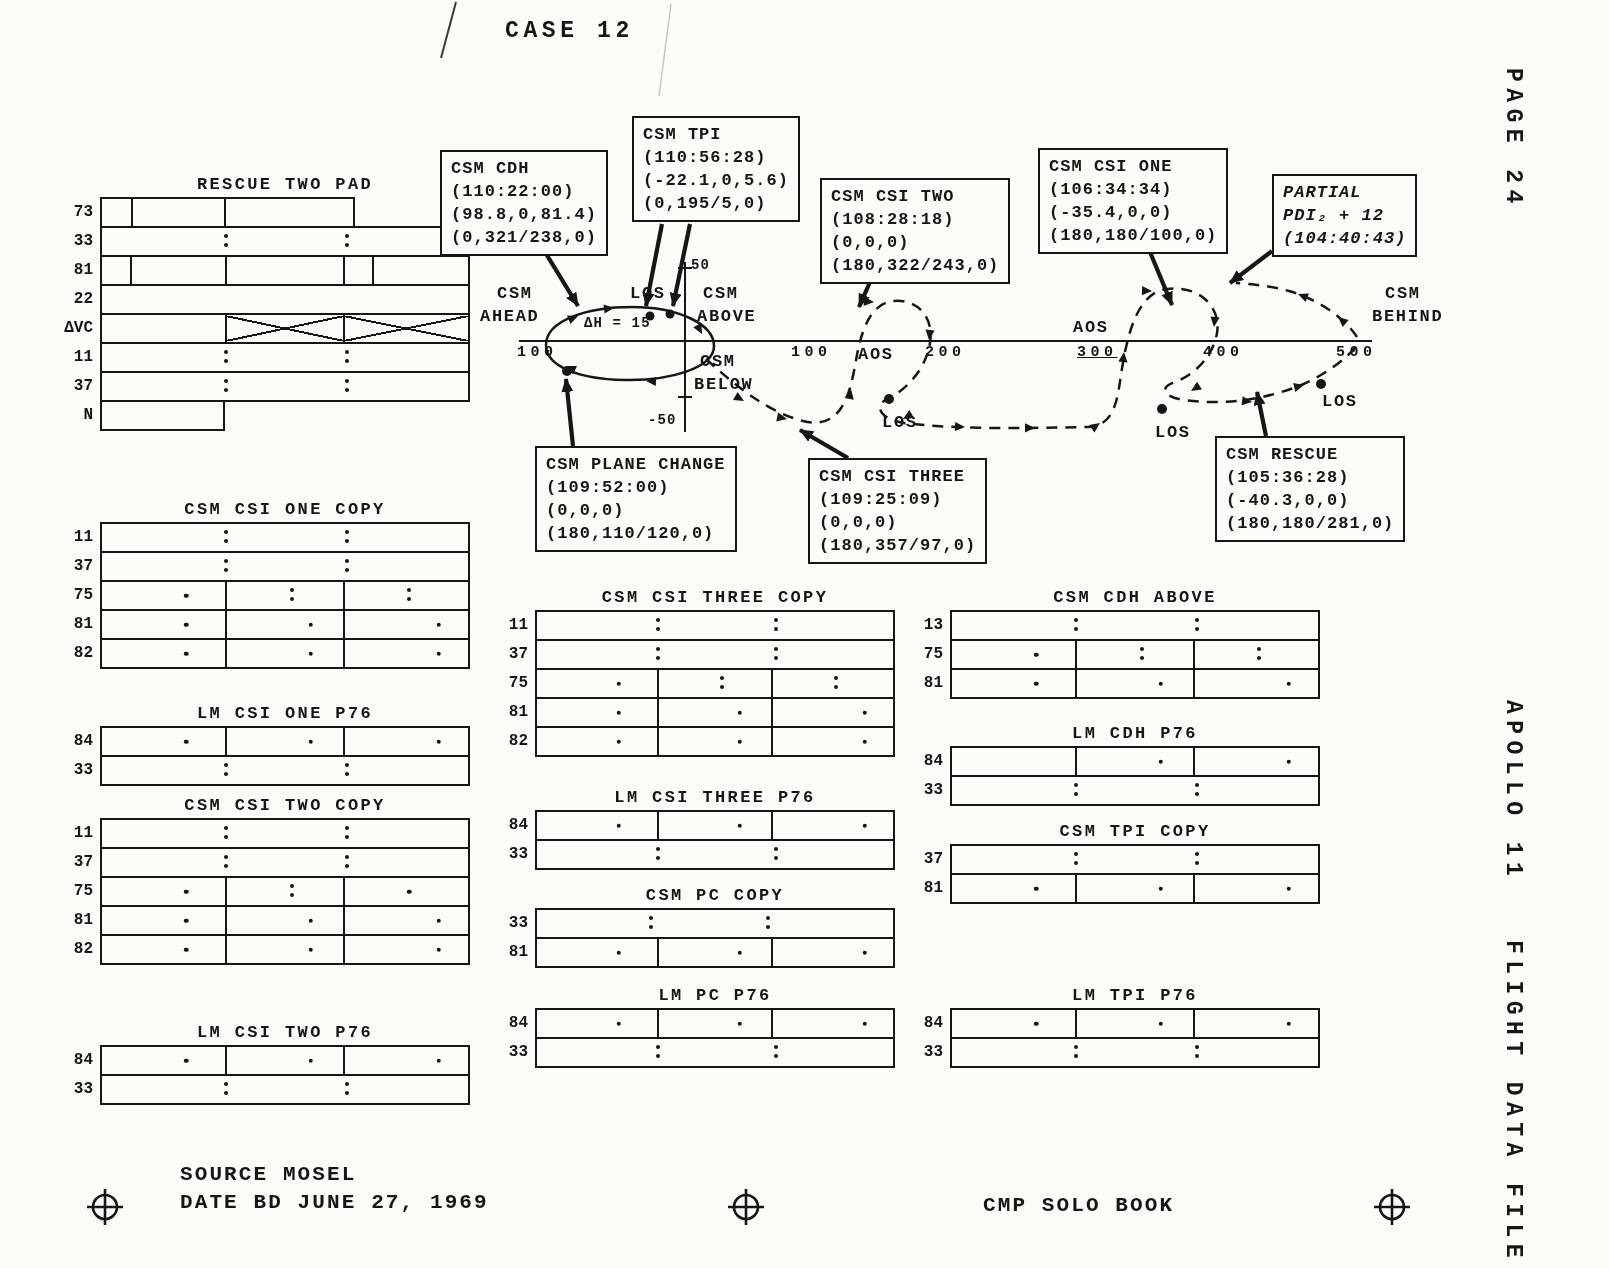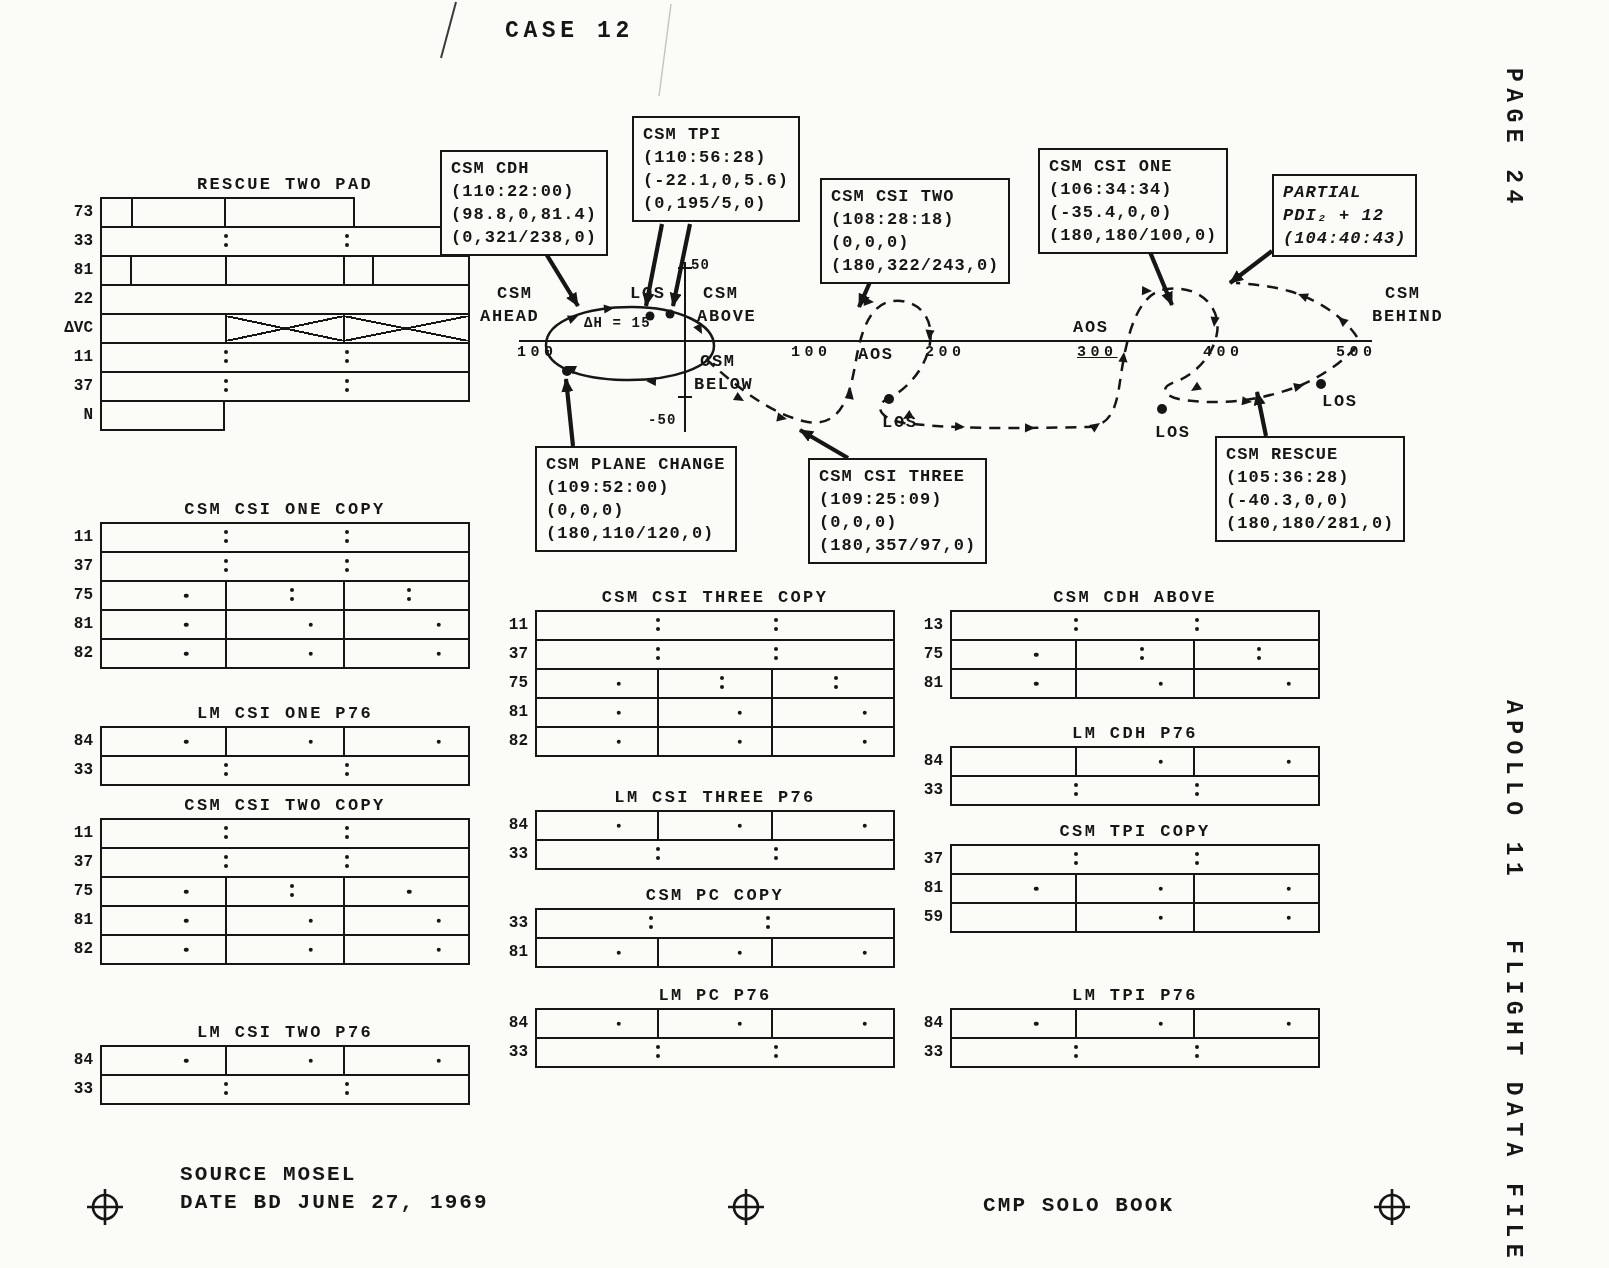--- a/index.html
+++ b/index.html
@@ -569,29 +569,20 @@
       <div class="pad-row">
         <div class="row-label">81</div>
         <div class="row-box" style="width: 370px;">
           <div class="divider" style="left: 34%;"></div>
           <div class="divider" style="left: 66%;"></div>
           <div class="dot" style="left: 23%;"></div>
           <div class="dot" style="left: 57%;"></div>
           <div class="dot" style="left: 92%;"></div>
         </div>
       </div>
-      <div class="pad-row">
-        <div class="row-label">59</div>
-        <div class="row-box" style="width: 370px;">
-          <div class="divider" style="left: 34%;"></div>
-          <div class="divider" style="left: 66%;"></div>
-          <div class="dot" style="left: 57%;"></div>
-          <div class="dot" style="left: 92%;"></div>
-        </div>
-      </div>
     </div>
   <div class="pad" style="left:908px;top:986px;">
       <div class="pad-title" style="width: 370px;">LM TPI P76</div>
       <div class="pad-row">
         <div class="row-label">84</div>
         <div class="row-box" style="width: 370px;">
           <div class="divider" style="left: 34%;"></div>
           <div class="divider" style="left: 66%;"></div>
           <div class="dot" style="left: 23%;"></div>
           <div class="dot" style="left: 57%;"></div>

